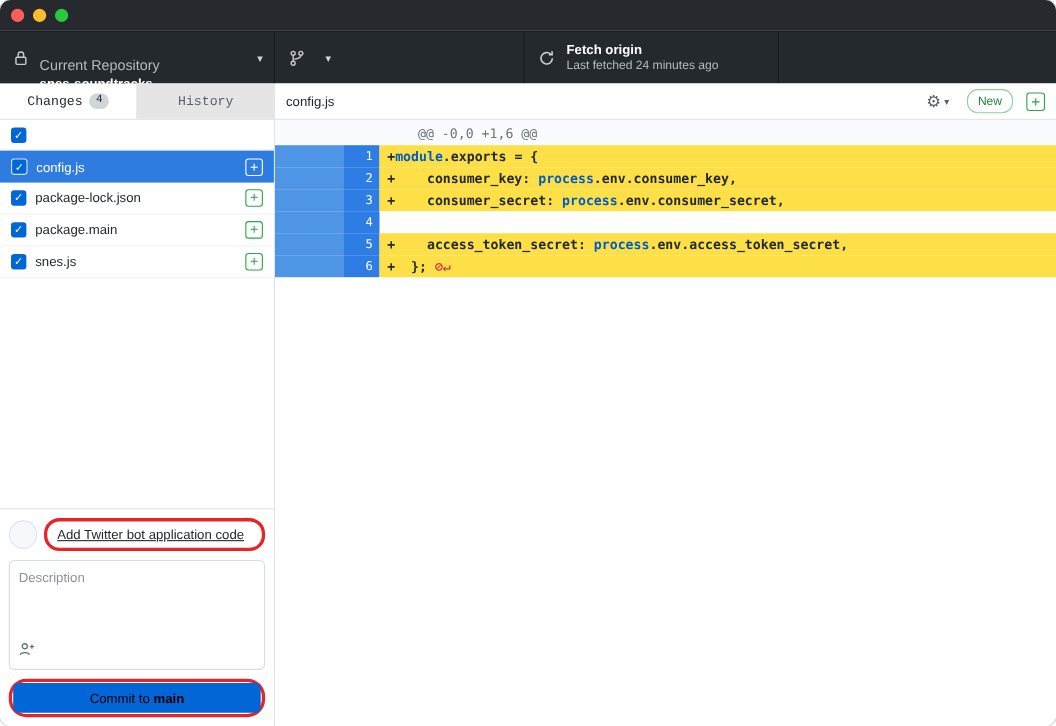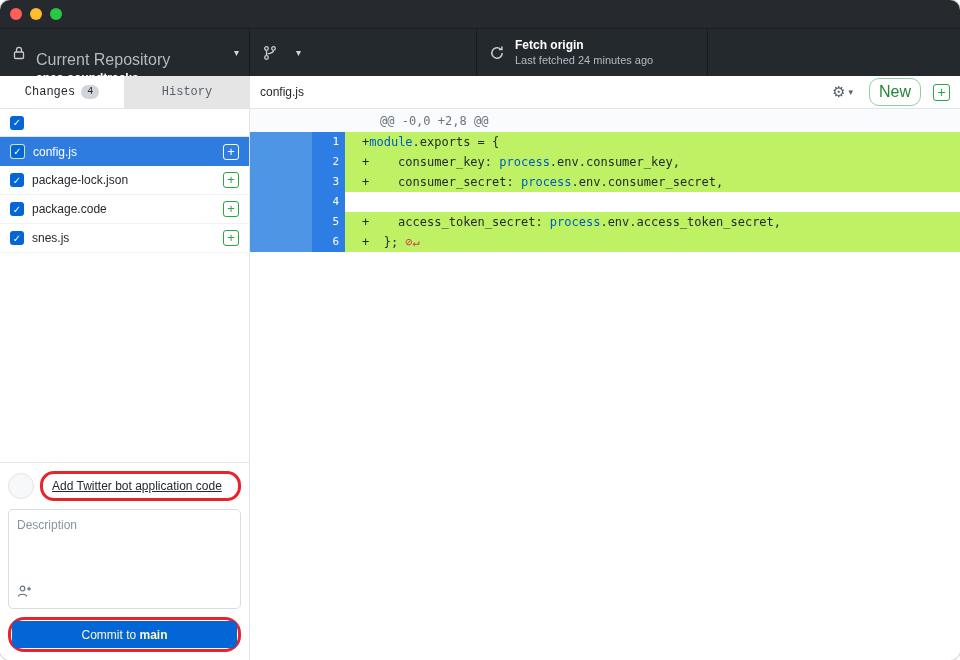--- a/index.html
+++ b/index.html
@@ -11,21 +11,21 @@
   .titlebar{height:28px;background:#26292e;flex:none;display:flex;align-items:center;padding-left:10px;}
   .traffic{width:12px;height:12px;border-radius:50%;margin-right:8px;}
   .t-close{background:#ff5f57;} .t-min{background:#febc2e;} .t-zoom{background:#28c840;}
 
   
   .toolbar{height:47px;background:#24292e;flex:none;display:flex;border-top:1px solid #1b1f23;}
   .tb-section{display:flex;align-items:center;padding:0 10px 0 12px;border-right:1px solid #17191d;box-sizing:border-box;}
   .tb-repo{width:250px;} .tb-branch{width:227px;} .tb-fetch{width:231px;}
   .tb-icon{margin-right:10px;flex:none;display:flex;align-items:center;}
   .tb-text{flex:1;display:flex;flex-direction:column;line-height:1.3;min-width:0;}
-  .tb-label{font-size:16px;color:#b3bac1;margin-top:32px;}
+  .tb-label{font-size:13px;color:#b3bac1;margin-top:32px;}
   .tb-value{font-size:12px;color:#fff;font-weight:700;}
   .tb-sub{font-size:11px;color:#b3bac1;}
   .chevron{color:#d1d5da;font-size:10px;margin-left:8px;flex:none;}
 
   
   .main{flex:1;display:flex;min-height:0;}
   .sidebar{width:250px;flex:none;border-right:1px solid #e1e4e8;display:flex;flex-direction:column;background:#fff;box-sizing:border-box;}
 
   .tabs{height:32px;display:flex;border-bottom:1px solid #e1e4e8;flex:none;}
   .tab{flex:1;display:flex;align-items:center;justify-content:center;font-size:12px;color:#24292e;gap:6px;cursor:default;font-family:Liberation Mono, monospace;}
@@ -57,43 +57,43 @@
   .annotation{border:3px solid #e8242b;border-radius:14px;box-sizing:border-box;}
   .summary-annotation{flex:1;padding:1px;min-width:0;}
   .summary-input{width:100%;border:none;outline:none;font-size:12px;font-family:inherit;color:#24292e;
     padding:4px 8px;box-sizing:border-box;background:transparent;text-decoration:underline;}
   .description-box{border:1px solid #d8dde3;border-radius:5px;height:100px;position:relative;box-sizing:border-box;}
   .description-input{width:100%;height:70px;border:none;resize:none;font-family:inherit;font-size:12px;
     padding:8px;box-sizing:border-box;outline:none;color:#24292e;background:transparent;}
   .description-input::placeholder{color:#8a939b;}
   .coauthor-icon{position:absolute;left:8px;bottom:6px;}
   .button-annotation{padding:1px;border-radius:16px;}
-  .commit-button{width:100%;background:#0366d6;color:#fef9c3;border:none;border-radius:5px;height:27px;
+  .commit-button{width:100%;background:#0366d6;color:#000000;border:none;border-radius:5px;height:27px;
     font-size:12px;font-family:inherit;cursor:default;}
 
   
   .content{flex:1;display:flex;flex-direction:column;min-width:0;background:#fff;}
   .diff-header{height:32px;border-bottom:1px solid #e1e4e8;display:flex;align-items:center;
     padding:0 10px;font-size:12px;color:#24292e;flex:none;background:#fff;}
   .diff-file-name{flex:1;}
   .gear-group{display:flex;align-items:center;color:#57606a;gap:3px;margin-right:16px;}
   .gear-glyph{font-size:15px;}
   .gear-chevron{font-size:9px;color:#57606a;}
-  .new-badge{border:1px solid #8fd19e;color:#22863a;padding:4px 9px;border-radius:10px;font-size:16px;margin-right:12px;}
+  .new-badge{border:1px solid #8fd19e;color:#22863a;padding:4px 9px;border-radius:10px;font-size:11px;margin-right:12px;}
   .header-plus{width:17px;height:17px;border:1.5px solid #28a745;border-radius:3px;color:#28a745;
     font-size:14px;line-height:14px;text-align:center;box-sizing:border-box;}
 
   .diff-body{flex:1;overflow:hidden;font-family:"DejaVu Sans Mono","Liberation Mono",monospace;font-size:12px;}
   .hunk-row{height:23px;background:#fafbfc;display:flex;align-items:center;color:#6a737d;
     padding-left:130px;white-space:pre;box-sizing:border-box;}
   .code-row{height:20px;display:flex;}
   .g1{width:62px;background:#4e95e6;flex:none;}
   .g2{width:33px;background:#2e7de4;color:#fff;font-size:11px;text-align:right;padding-right:6px;
     line-height:20px;box-sizing:border-box;flex:none;}
-  .code{flex:1;background:#bef264;line-height:20px;padding-left:17px;white-space:pre;color:#24292e;min-width:0;}
+  .code{flex:1;background:#fde047;line-height:20px;padding-left:7px;white-space:pre;color:#24292e;min-width:0;font-weight:bold;}
   .kw{color:#005cc5;}
   .nl-marker{color:#d73a49;}
 </style>
 </head>
 <body>
 
 <div class="window">
 
   <div class="titlebar">
     <span class="traffic t-close"></span>
@@ -177,21 +177,21 @@
           <span>✓</span>
         </span>
         <span class="file-name">package-lock.json</span>
         <span class="status-icon">+</span>
       </div>
 
       <div class="file-row">
         <span class="checkbox">
           <span>✓</span>
         </span>
-        <span class="file-name">package.code</span>
+        <span class="file-name">package.main</span>
         <span class="status-icon">+</span>
       </div>
 
       <div class="file-row">
         <span class="checkbox">
           <span>✓</span>
         </span>
         <span class="file-name">snes.js</span>
         <span class="status-icon">+</span>
       </div>
@@ -229,21 +229,21 @@
         <span class="diff-file-name">config.js</span>
         <span class="gear-group">
           <span class="gear-glyph">⚙</span>
           <span class="gear-chevron">▾</span>
         </span>
         <span class="new-badge">New</span>
         <span class="header-plus">+</span>
       </div>
 
       <div class="diff-body">
-        <div class="hunk-row">@@ -0,0 +2,8 @@</div>
+        <div class="hunk-row">@@ -0,0 +1,6 @@</div>
 
         <div class="code-row">
           <span class="g1"></span>
           <span class="g2">1</span>
           <span class="code"><span>+</span><span class="kw">module</span><span>.exports = {</span><span class="nl-marker"></span></span>
         </div>
         <div class="code-row">
           <span class="g1"></span>
           <span class="g2">2</span>
           <span class="code"><span>+    consumer_key: </span><span class="kw">process</span><span>.env.consumer_key,</span><span class="nl-marker"></span></span>

